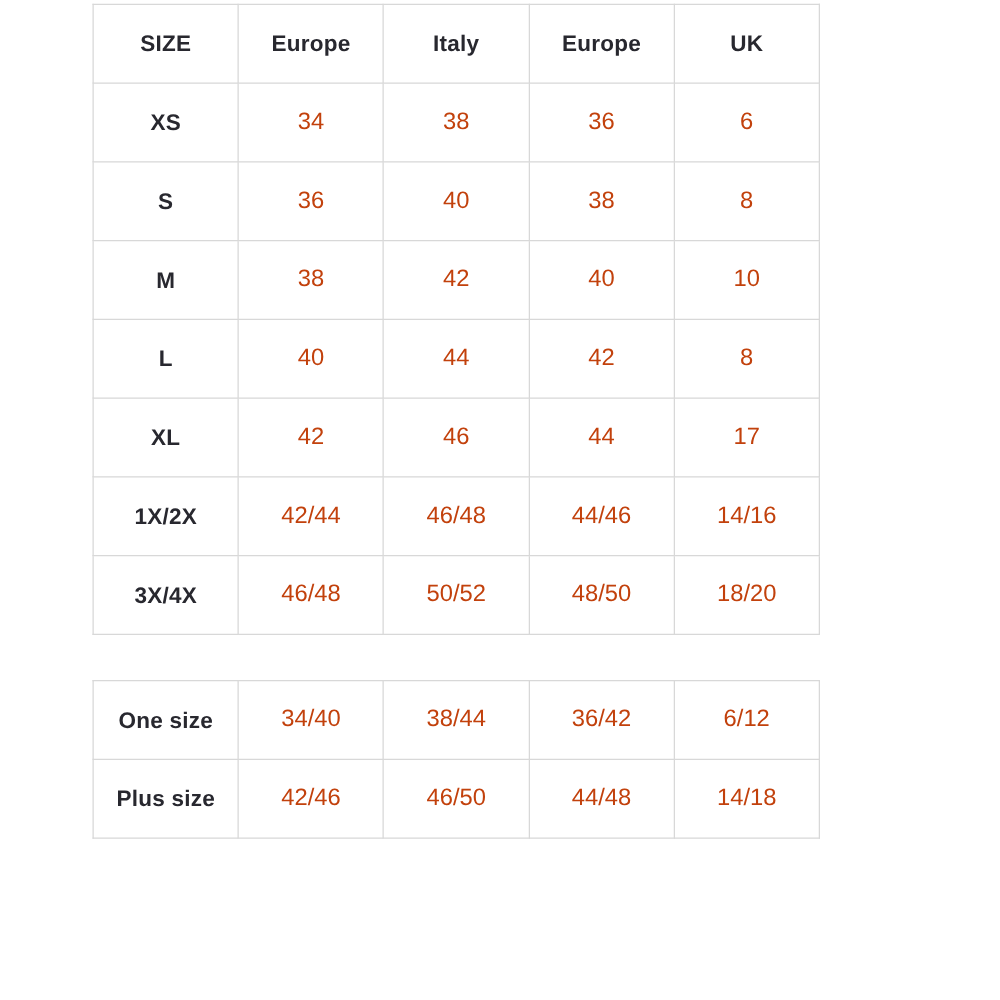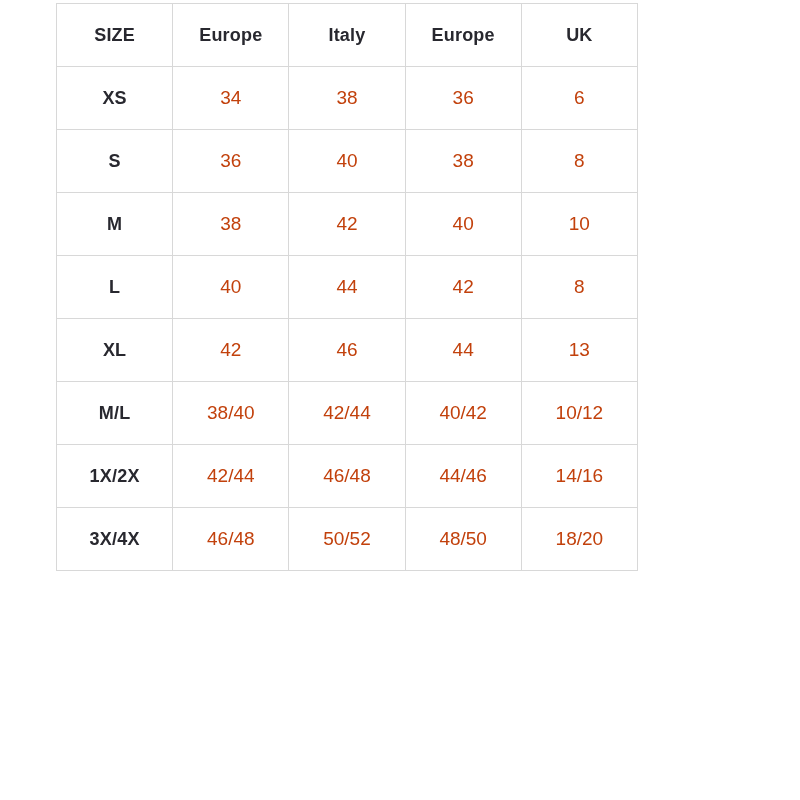--- a/index.html
+++ b/index.html
@@ -8,21 +8,21 @@
     background: #ffffff;
   }
   body {
     width: 800px;
     height: 800px;
     overflow: hidden;
     font-family: "Liberation Sans", sans-serif;
   }
   .page {
     padding-top: 3px;
-    padding-left: 56px;
+    padding-left: 74px;
   }
   table.size-table {
     border-collapse: collapse;
     table-layout: fixed;
     width: 582px;
     background: #ffffff;
   }
   .size-table th,
   .size-table td {
     border: 1px solid #d8d8d8;
@@ -88,40 +88,51 @@
           <td>40</td>
           <td>44</td>
           <td>42</td>
           <td>8</td>
         </tr>
         <tr>
           <td class="label-cell">XL</td>
           <td>42</td>
           <td>46</td>
           <td>44</td>
-          <td>13</td>
-        </tr>
-        <tr>
-          <td class="label-cell">M/L</td>
-          <td>38/40</td>
-          <td>42/44</td>
-          <td>40/42</td>
-          <td>10/12</td>
+          <td>17</td>
         </tr>
         <tr>
           <td class="label-cell">1X/2X</td>
           <td>42/44</td>
           <td>46/48</td>
           <td>44/46</td>
           <td>14/16</td>
         </tr>
         <tr>
           <td class="label-cell">3X/4X</td>
           <td>46/48</td>
           <td>50/52</td>
           <td>48/50</td>
           <td>18/20</td>
         </tr>
       </tbody>
   </table>
 
+  <table class="size-table extra">
+    <tbody id="t2-body">
+        <tr>
+          <td class="label-cell">One size</td>
+          <td>34/40</td>
+          <td>38/44</td>
+          <td>36/42</td>
+          <td>6/12</td>
+        </tr>
+        <tr>
+          <td class="label-cell">Plus size</td>
+          <td>42/46</td>
+          <td>46/50</td>
+          <td>44/48</td>
+          <td>14/18</td>
+        </tr>
+      </tbody>
+  </table>
 
 </div>
 
 </body></html>

